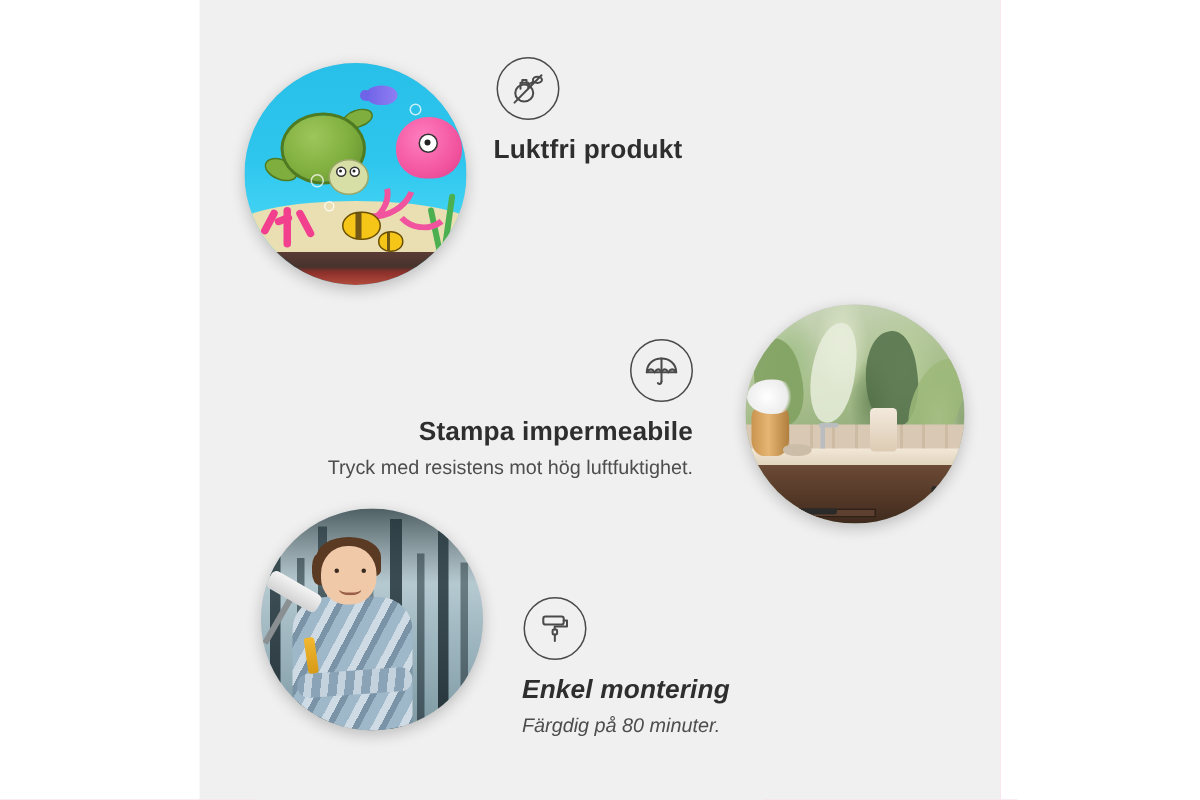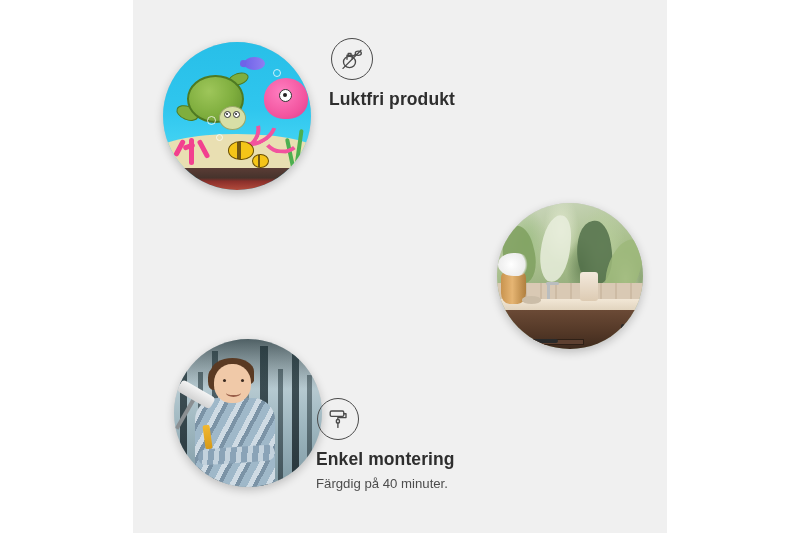--- a/index.html
+++ b/index.html
@@ -60,22 +60,23 @@
   
   #feature-waterproof{
     left:180px;top:226px;width:282px;
     text-align:right;
   }
   #feature-waterproof .icon-badge{ margin:0 0 9px auto; }
   #feature-waterproof .feat-title{ margin-bottom:4px; }
 
   
   #feature-mounting{
-    left:316px;top:398px;width:280px;
+    left:348px;top:398px;width:280px;
     text-align:left;
+    font-style:italic;
   }
   #feature-mounting .icon-badge{ margin:0 0 9px 1px; }
   #feature-mounting .feat-title{ margin-bottom:4px; }
 
   
   .photo-circle{
     position:absolute;
     border-radius:50%;
     overflow:hidden;
     box-shadow:0 3px 10px rgba(0,0,0,.22);
@@ -301,20 +302,35 @@
         <div class="bt-handle h2"></div>
       </div>
       <div class="bt-faucet"></div>
       <div class="bt-soap"></div>
       <div class="bt-vase"></div>
       <div class="bt-flowers"></div>
       <div class="bt-dish"></div>
     </div>
   </div>
 
+  <div class="feature" id="feature-waterproof">
+    <div class="icon-badge">
+      <svg width="26" height="26" viewBox="0 0 26 26" fill="none" stroke="#4a4a4a" stroke-width="1.35" stroke-linecap="round" stroke-linejoin="round">
+        <path d="M3.2 14.2 C3.2 8.4 7.6 5 13 5 C18.4 5 22.8 8.4 22.8 14.2 Z"></path>
+        <path d="M3.2 14.2 C5 11.6 6.8 11.6 8.4 14.2"></path>
+        <path d="M8.4 14.2 C10 11.6 11.8 11.6 13 14.2"></path>
+        <path d="M13 14.2 C14.2 11.6 16 11.6 17.6 14.2"></path>
+        <path d="M17.6 14.2 C19.2 11.6 21 11.6 22.8 14.2"></path>
+        <path d="M13 5 L13 20.4"></path>
+        <path d="M13 20.4 C13 22 11.5 22.4 10.6 21.4"></path>
+      </svg>
+    </div>
+    <div class="feat-title">Stampa impermeabile</div>
+    <div class="feat-desc">Tryck med resistens mot hög luftfuktighet.</div>
+  </div>
 
   <div class="photo-circle" id="photo-installer" title="Smiling woman holding a paint roller in front of a misty forest wall mural">
     <div class="scene">
       <div class="fs-sky"></div>
       <div class="fs-tree t1"></div>
       <div class="fs-tree t2"></div>
       <div class="fs-tree t3"></div>
       <div class="fs-tree t8"></div>
       <div class="fs-tree t4"></div>
       <div class="fs-tree t5"></div>
@@ -337,18 +353,18 @@
   <div class="feature" id="feature-mounting">
     <div class="icon-badge">
       <svg width="26" height="26" viewBox="0 0 26 26" fill="none" stroke="#4a4a4a" stroke-width="1.35" stroke-linecap="round" stroke-linejoin="round">
         <rect x="5.2" y="5" width="13.6" height="5.4" rx="1.4"></rect>
         <path d="M18.8 7.7 L21 7.7 L21 11.6 L12.8 11.6 L12.8 13.6"></path>
         <rect x="11.4" y="13.6" width="3" height="3.4" rx="0.8"></rect>
         <path d="M12.9 17 L12.9 21.4"></path>
       </svg>
     </div>
     <div class="feat-title">Enkel montering</div>
-    <div class="feat-desc">Färgdig på 40 minuter.</div>
+    <div class="feat-desc">Färgdig på 80 minuter.</div>
   </div>
 
   <div class="edge-white left"></div>
   <div class="edge-white right"></div>
 </div>
 
 </body></html>

